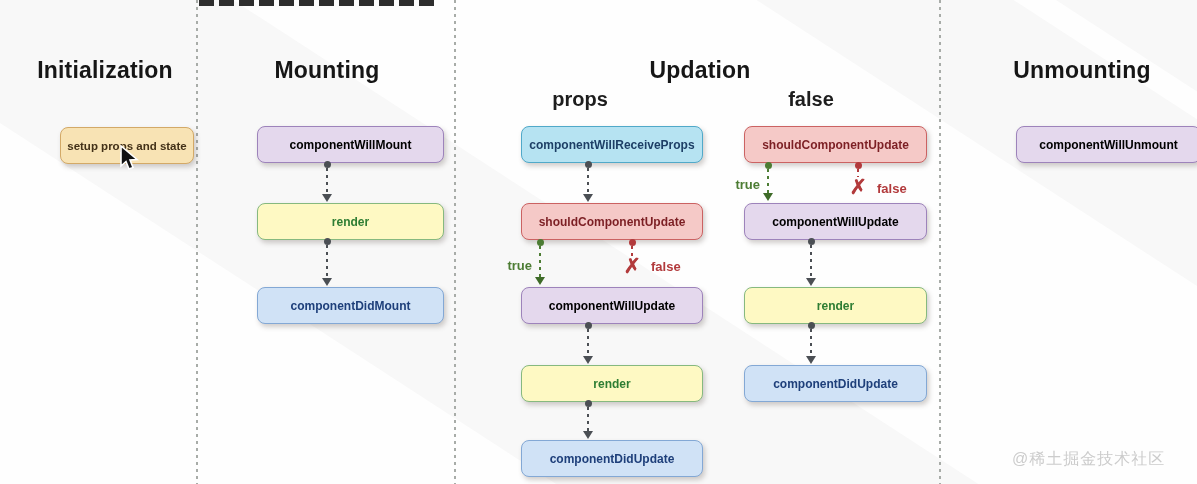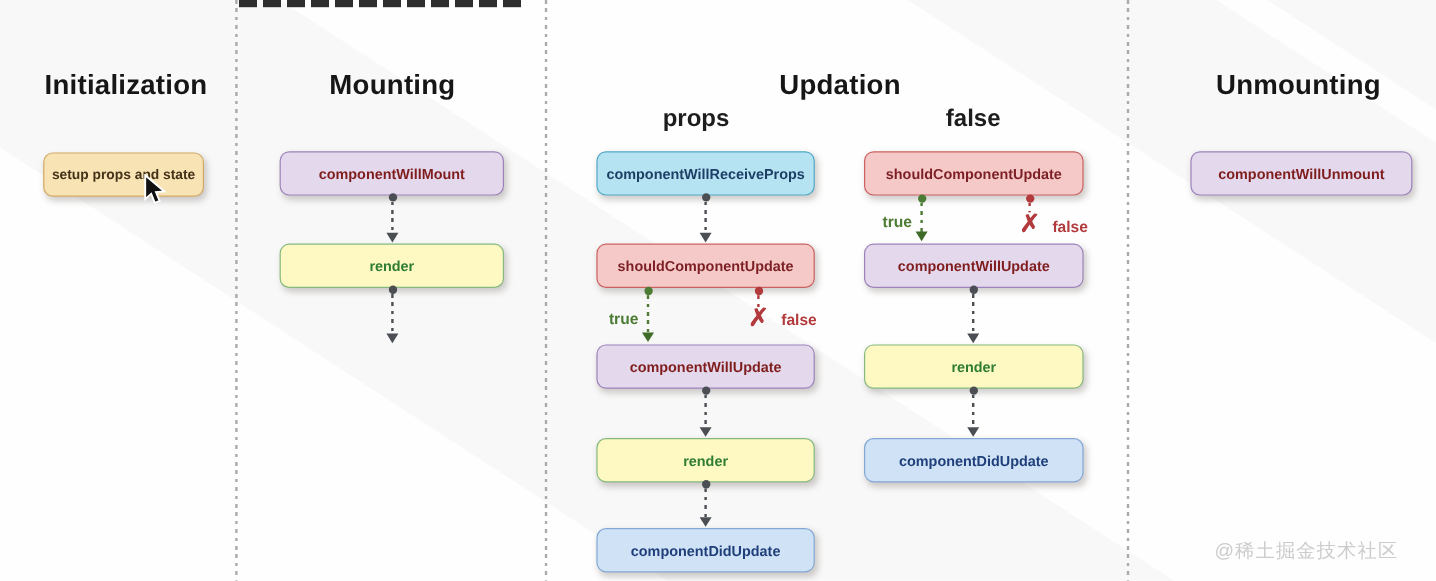--- a/index.html
+++ b/index.html
@@ -29,24 +29,25 @@
   }
   .sub-title {
     position:absolute; text-align:center; font-size:20px; font-weight:600; color:#1d1d1d;
   }
 
   .node {
     position:absolute; height:37px; border-radius:8px;
     display:flex; align-items:center; justify-content:center;
     font-size:12px; font-weight:bold;
     box-shadow:2px 3px 5px rgba(70,60,50,0.25);
+    margin-left:24px;
   }
   .node span { white-space:nowrap; }
   .init   { background:#f8e3b4; border:1.5px solid #d3a967; color:#433118; font-size:11.5px; }
-  .purple { background:#e4d8ed; border:1.5px solid #9d83bb; color:#7f1d1d; }
+  .purple { background:#e4d8ed; border:1.5px solid #9d83bb; color:#000000; }
   .green  { background:#fef9c3; border:1.5px solid #86b97f; color:#2e7d33; }
   .blue   { background:#d0e2f6; border:1.5px solid #83a8d5; color:#1e3f7a; }
   .cyan   { background:#b6e3f2; border:1.5px solid #50a9c9; color:#1d3f66; }
   .red    { background:#f5c9c7; border:1.5px solid #cb6262; color:#7c1f24; }
 
   
   .conn { position:absolute; width:12px; margin-left:-6px; }
   .conn i { display:block; position:absolute; }
   .conn .dot  { top:-3px; left:3px; width:7px; height:7px; border-radius:50%; background:#4b4f54; }
   .conn .line { top:4px; bottom:7px; left:5px; width:2px;
@@ -113,20 +114,23 @@
       <i class="head"></i>
     </div>
   <div class="node green" style="left:233px;top:203px;width:187px">
     <span>render</span>
   </div>
   <div class="conn" style="left:327px;top:241px;height:45px">
       <i class="dot"></i>
       <i class="line"></i>
       <i class="head"></i>
     </div>
+  <div class="node blue" style="left:233px;top:287px;width:187px">
+    <span>componentDidMount</span>
+  </div>
 
   <div class="node cyan" style="left:497px;top:126px;width:182px">
     <span>componentWillReceiveProps</span>
   </div>
   <div class="conn" style="left:588px;top:164px;height:38px">
       <i class="dot"></i>
       <i class="line"></i>
       <i class="head"></i>
     </div>
   <div class="node red" style="left:497px;top:203px;width:182px">

